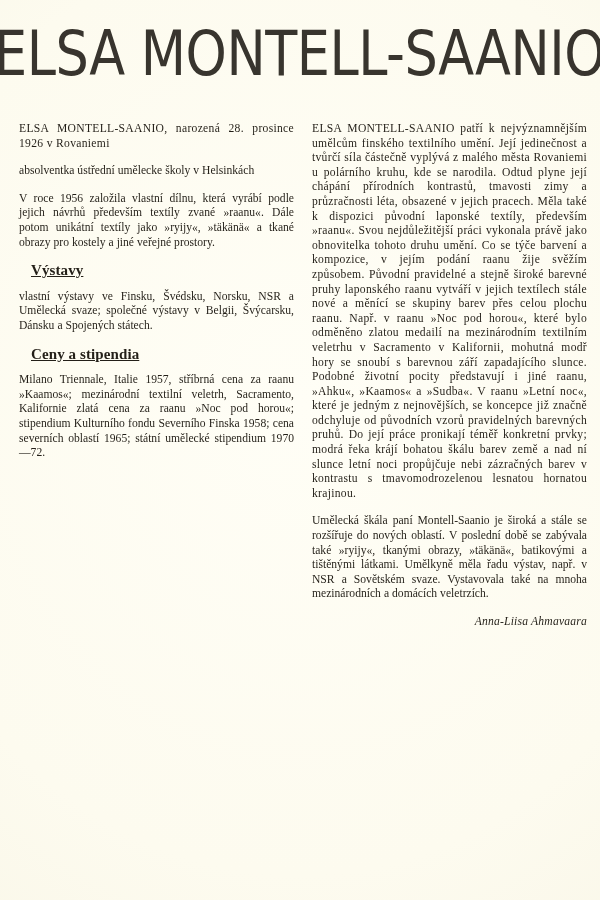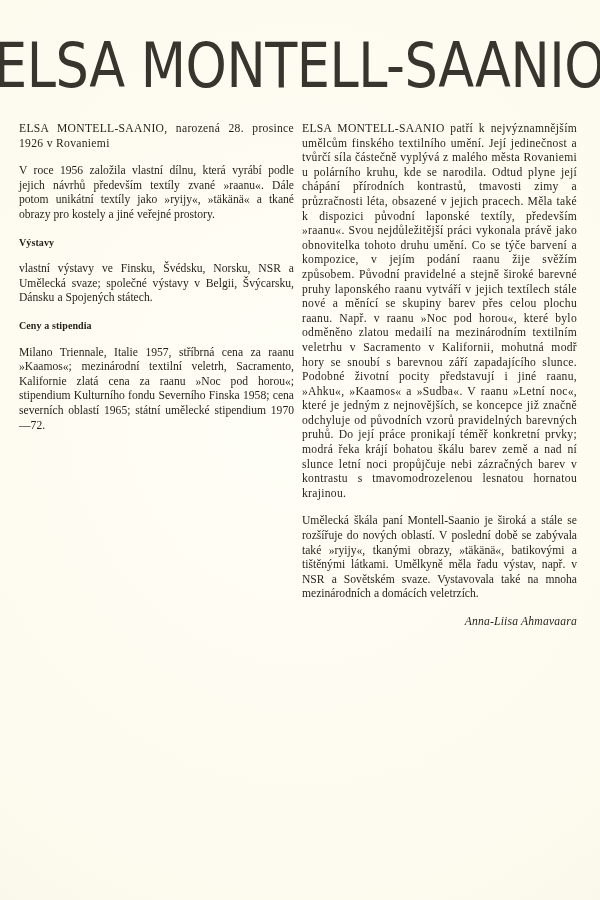--- a/index.html
+++ b/index.html
@@ -29,21 +29,21 @@
     position: absolute;
     inset: 0;
     padding: 0;
   }
 
   
   .title-wrap {
     position: absolute;
     left: 0;
     right: 0;
-    top: 28px;
+    top: 16px;
     height: 74px;
     display: flex;
     align-items: center;
     justify-content: center;
   }
   .title {
     font-family: "DejaVu Sans", "Liberation Sans", sans-serif;
     font-size: 53px;
     line-height: 1;
     letter-spacing: -0.5px;
@@ -58,21 +58,21 @@
     opacity: 0.93;
   }
 
   
   .cols {
     position: absolute;
     left: 19px;
     right: 19px;
     top: 122px;
     display: flex;
-    gap: 8px;
+    gap: 18px;
   }
   .col {
     width: 275px;
     flex: 0 0 275px;
   }
 
   p.body {
     margin: 0 0 13px 0;
     font-size: 11.6px;
     line-height: 14.6px;
@@ -81,26 +81,27 @@
     hyphens: manual;
     word-spacing: 0.1px;
   }
   p.body:last-child { margin-bottom: 0; }
 
   .lead-caps { 
     letter-spacing: 0.3px;
   }
 
   h2.heading {
-    margin: 3px 0 12px 0;
-    font-size: 10px;
+    margin: 3px 0 12px 12px;
+    font-size: 15px;
     line-height: 14.6px;
     font-weight: bold;
     text-align: left;
     letter-spacing: 0.1px;
+    text-decoration: underline;
   }
 
   .signature {
     margin: 13px 0 0 0;
     font-size: 11.6px;
     line-height: 14.6px;
     font-style: italic;
     text-align: right;
     letter-spacing: 0.2px;
   }
@@ -118,20 +119,21 @@
   <div class="title-wrap">
     <div class="title">ELSA MONTELL-SAANIO</div>
   </div>
 
   <div class="cols">
 
     <div class="col">
 
       <p class="body lead-caps">ELSA MONTELL-SAANIO, narozená 28. prosince 1926 v Rovaniemi</p>
 
+      <p class="body">absolventka ústřední umělecke školy v Helsinkách</p>
 
       <p class="body">V roce 1956 založila vlastní dílnu, která vyrábí podle jejich návrhů především textíly zvané »raanu«. Dále potom unikátní textíly jako »ryijy«, »täkänä« a tkané obrazy pro kostely a jiné veřejné prostory.</p>
 
 
       <h2 class="heading">Výstavy</h2>
 
       <p class="body">vlastní výstavy ve Finsku, Švédsku, Norsku, NSR a Umělecká svaze; společné výstavy v Belgii, Švýcarsku, Dánsku a Spojených státech.</p>
 
       <h2 class="heading">Ceny a stipendia</h2>
 

